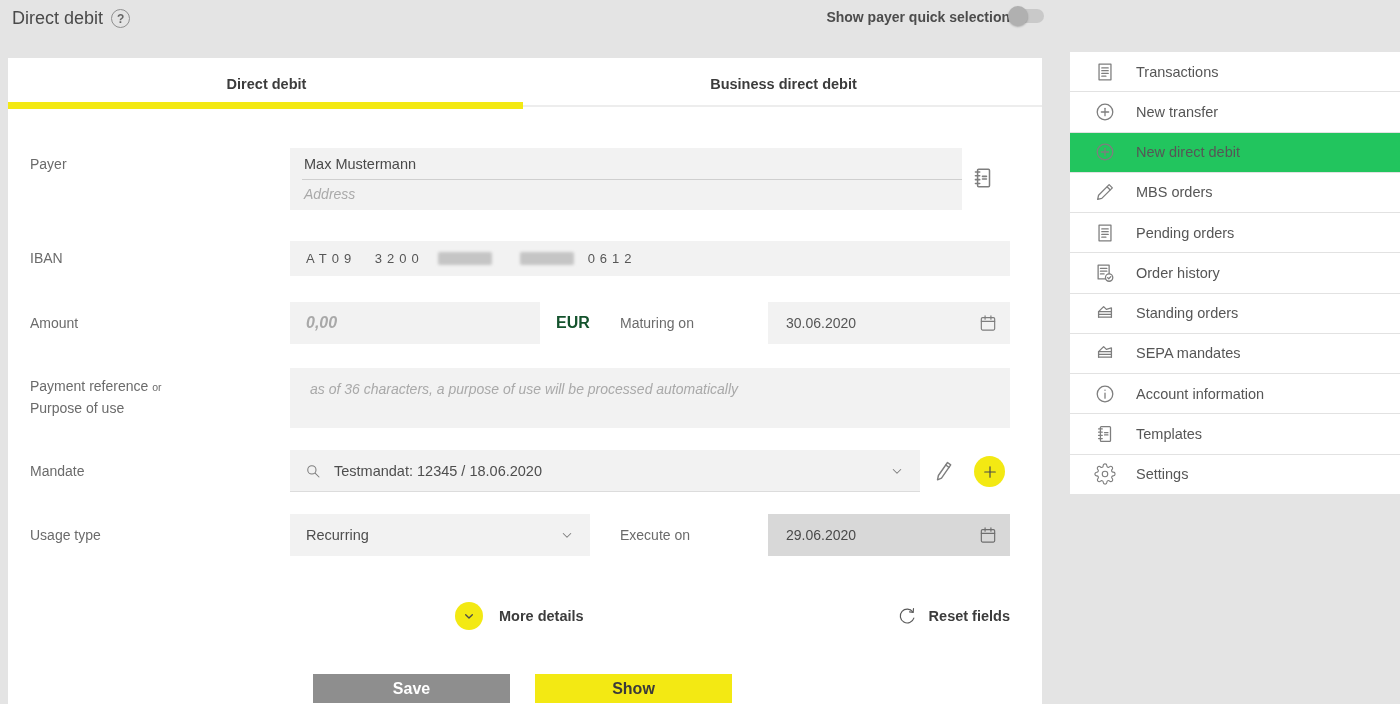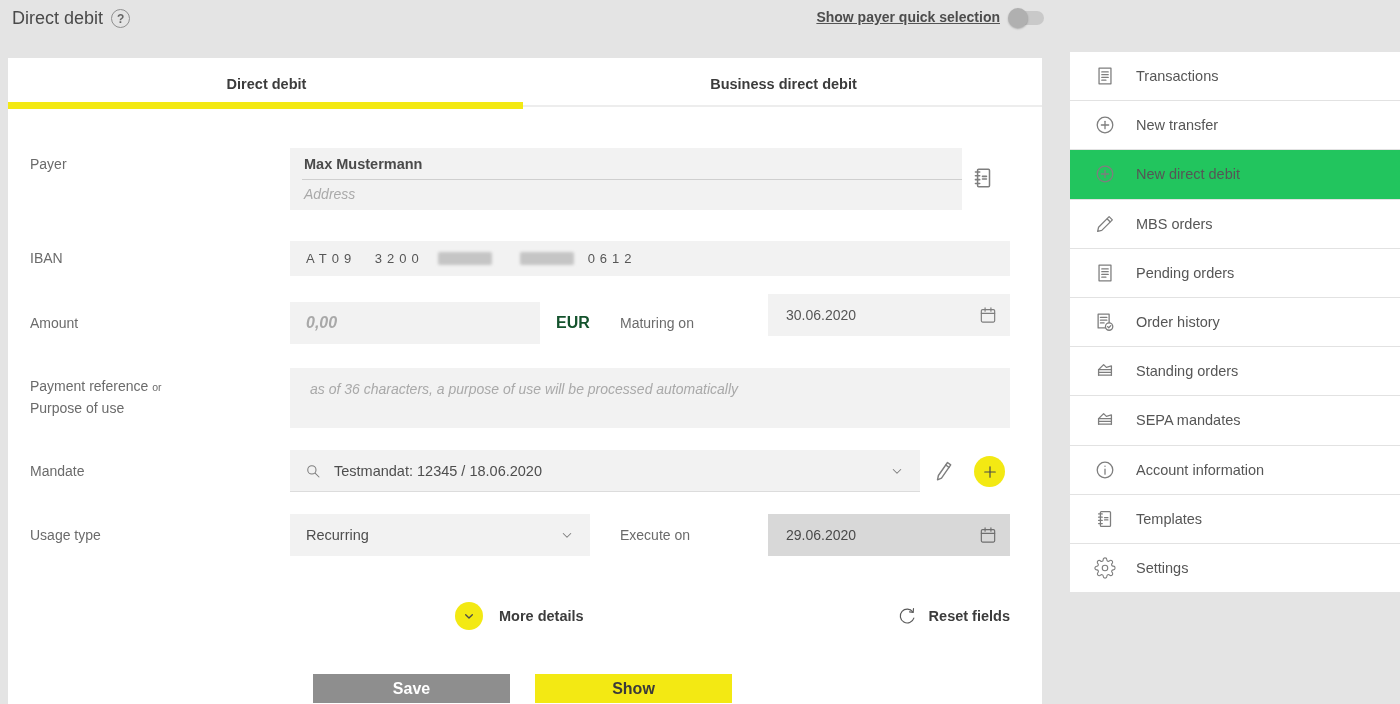--- a/index.html
+++ b/index.html
@@ -14,41 +14,41 @@
   .ic { stroke:#7e7e7e; fill:none; stroke-width:1.4; stroke-linecap:round; stroke-linejoin:round; }
 
   
   .hdr-title-wrap { position:absolute; left:12px; top:8px; display:flex; align-items:center; gap:8px; }
   .hdr-title { font-size:18px; color:#4a4a4a; }
   .help-bubble {
     width:19px; height:19px; border:1.6px solid #8f8f8f; border-radius:50%;
     font-size:12px; font-weight:bold; color:#666; display:flex; align-items:center; justify-content:center;
     cursor:pointer;
   }
-  .hdr-toggle-wrap { position:absolute; top:9px; right:356px; display:flex; align-items:flex-end; gap:10px;text-decoration:underline; }
+  .hdr-toggle-wrap { position:absolute; top:9px; right:356px; display:flex; align-items:flex-start; gap:0; }
   .hdr-toggle-label { font-size:14px; font-weight:bold; color:#4c4c4c; }
   .toggle { position:relative; width:34px; height:14px; background:#c9c9c9; border-radius:7px; cursor:pointer; }
   .toggle .knob { position:absolute; left:-2px; top:-3px; width:20px; height:20px; border-radius:50%; background:#b0b0b0; box-shadow:0 1px 2px rgba(0,0,0,.25); }
 
   
   .card { position:absolute; left:8px; top:58px; width:1034px; height:646px; background:#fff; }
 
   .tabs { position:relative; height:51px; display:flex; }
   .tab { flex:1; display:flex; align-items:center; justify-content:center; font-size:14.5px; font-weight:bold; color:#3c3c3c; cursor:pointer; }
   .tab-underline { position:absolute; left:0; right:0; bottom:2px; height:2px; background:#ededed; }
   .tab-indicator { position:absolute; left:0; bottom:0; width:515px; height:7px; background:#f3e913; }
 
   .flabel { position:absolute; left:22px; font-size:14px; color:#6b6b6b; }
   .flabel .or { font-size:10.5px; }
 
   .gbox { position:absolute; background:#f2f2f2; }
 
   
   .payer-box { left:282px; top:90px; width:672px; height:62px; }
-  .payer-name { padding:8px 14px 0; font-size:14.5px; color:#4a4a4a;font-weight:bold; }
+  .payer-name { padding:8px 14px 0; font-size:14.5px; color:#4a4a4a; }
   .payer-divider { position:absolute; top:31px; left:12px; right:0; border-top:1px solid #cfcfcf; }
   .payer-address { position:absolute; top:38px; left:14px; font-size:14px; font-style:italic; color:#a9a9a9; }
   .addrbook-btn { position:absolute; left:960px; top:104px; width:30px; height:32px; display:flex; align-items:center; justify-content:center; cursor:pointer; }
 
   
   .iban-box { left:282px; top:183px; width:720px; height:35px; display:flex; align-items:center; padding-left:16px; }
   .iban-text { font-size:13px; color:#565656; letter-spacing:5px; word-spacing:10px; }
   .iban-redact { display:inline-block; width:54px; height:13px; margin:0 14px; background:#c5c5c5; border-radius:2px; filter:blur(1.6px); vertical-align:-2px; }
 
   
@@ -81,21 +81,21 @@
   .more-circle { width:28px; height:28px; border-radius:50%; background:#f3e913; display:flex; align-items:center; justify-content:center; }
   .bold-action { font-size:14.5px; font-weight:bold; color:#3c3c3c; }
   .reset-wrap { position:absolute; right:32px; top:548px; display:flex; align-items:center; gap:12px; cursor:pointer; }
 
   
   .btn { position:absolute; top:616px; width:197px; height:29px; border:none; font-family:inherit; font-size:16px; font-weight:bold; display:flex; align-items:center; justify-content:center; cursor:pointer; }
   .btn-save { left:305px; background:#8e8e8e; color:#fff; }
   .btn-send { left:527px; background:#f3e913; color:#3a3a3a; }
 
   
-  .sidebar { position:absolute; left:1070px; top:52px; width:330px; height:540px; background:#fff; display:flex; flex-direction:column; }
+  .sidebar { position:absolute; left:1070px; top:52px; width:330px; height:442px; background:#fff; display:flex; flex-direction:column; }
   .side-item { flex:1; display:flex; align-items:center; padding-left:24px; gap:20px; border-bottom:1px solid #e2e2e2; cursor:pointer; background:#fff; }
   .side-item:last-child { border-bottom:none; }
   .side-item.active { background:#22c55e; }
   .side-item .lbl { font-size:14.5px; color:#565656; }
   .side-item svg { width:22px; height:22px; }
 </style>
 </head>
 <body>
 
 <div class="hdr-title-wrap">
@@ -141,21 +141,21 @@
   <div class="gbox iban-box">
     <span class="iban-text"><span>AT09 3200</span><span class="iban-redact"></span><span class="iban-redact"></span><span>0612</span></span>
   </div>
 
   <div class="flabel" style="top:257px">Amount</div>
   <div class="gbox amount-box">
     <span class="amount-ph">0,00</span>
   </div>
   <div class="eur">EUR</div>
   <div class="inline-label" style="left:612px; top:244px">Maturing on</div>
-  <div class="gbox date-box" style="left:760px; top:236px">
+  <div class="gbox date-box" style="left:760px; top:244px">
     <span class="date-text">30.06.2020</span>
     <svg class="ic" width="20" height="20" viewBox="0 0 24 24">
       <rect x="4" y="5.5" width="16" height="15" rx="1.5"></rect>
         <line x1="4" y1="10" x2="20" y2="10"></line>
       <line x1="8.5" y1="3.5" x2="8.5" y2="7.5"></line>
         <line x1="15.5" y1="3.5" x2="15.5" y2="7.5"></line>
     </svg>
   </div>
 
   <div class="flabel" style="top:318px; line-height:21px">

